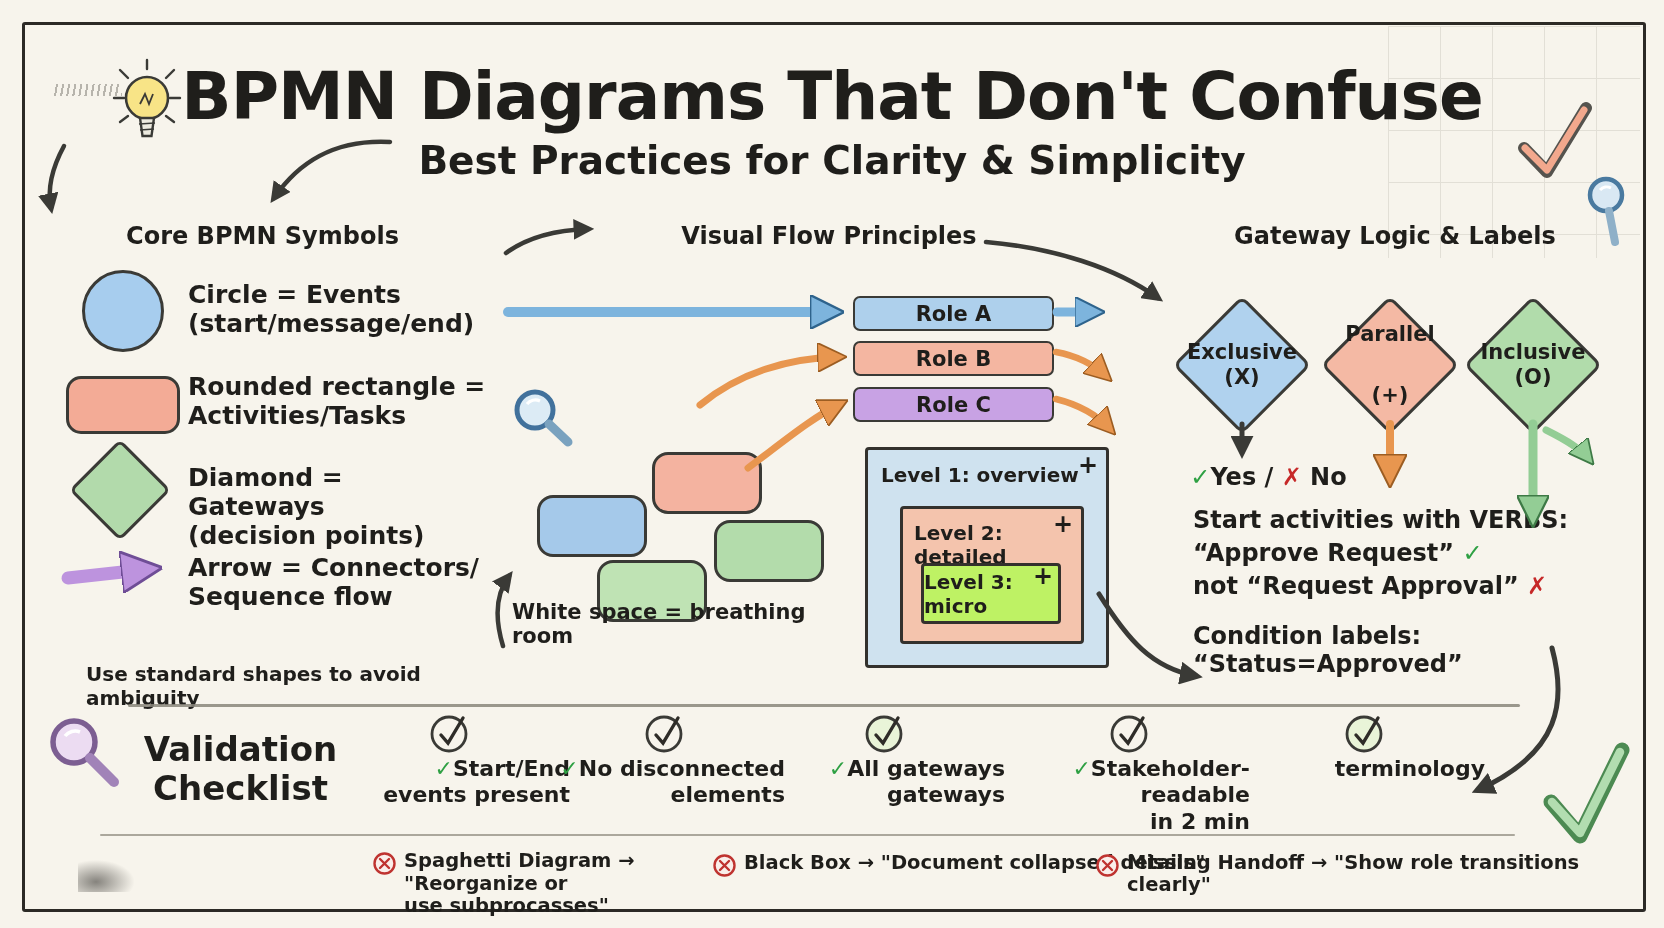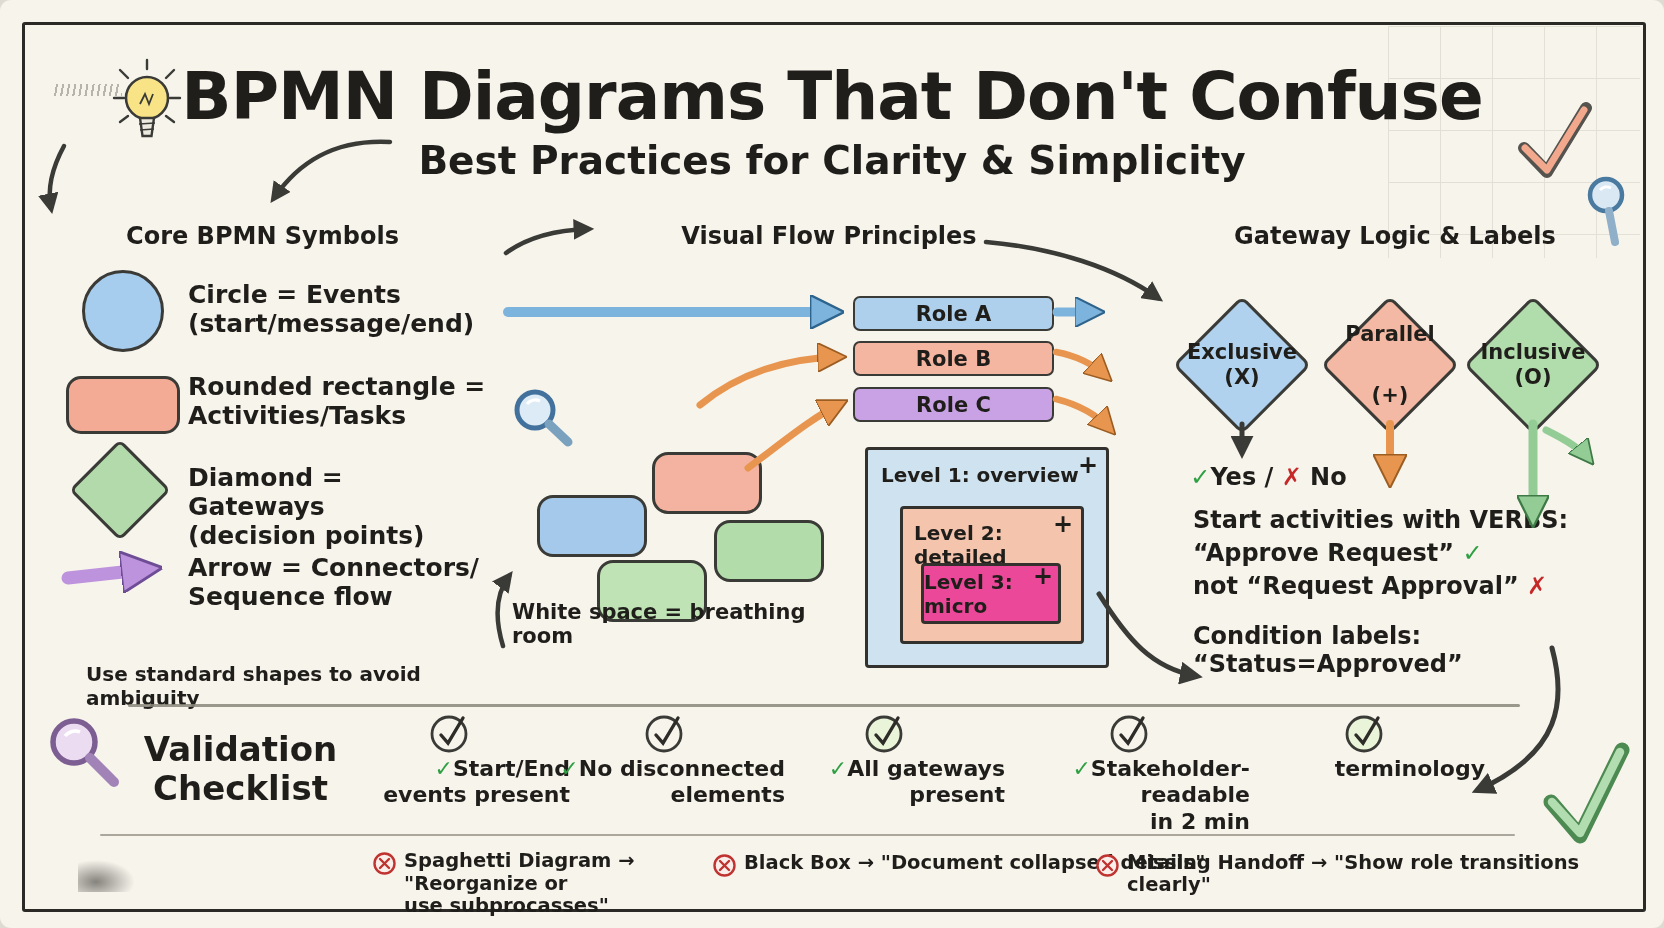--- a/index.html
+++ b/index.html
@@ -1,17 +1,17 @@
 <!DOCTYPE html>
 <html><head>
 <meta charset="utf-8">
 <style>
   html,body{margin:0;padding:0;background:#dedbd2;}
   .canvas{position:relative;width:1664px;height:928px;background:#f7f4ec;overflow:hidden;
-          font-family:"DejaVu Sans",sans-serif;color:#1f1e1b;border-radius:11px;}
+          font-family:"DejaVu Sans",sans-serif;color:#1f1e1b;}
   .abs{position:absolute;}
   .frame{position:absolute;left:22px;top:22px;width:1618px;height:884px;
          border:3.5px solid #2c2a26;border-radius:3px;pointer-events:none;}
   .grid-tr{position:absolute;left:1388px;top:26px;width:252px;height:232px;opacity:.5;
     background-image:linear-gradient(#cfccc1 1.5px,transparent 1.5px),
                      linear-gradient(90deg,#cfccc1 1.5px,transparent 1.5px);
     background-size:52px 52px;}
   .smudge{position:absolute;left:78px;top:858px;width:60px;height:34px;
     background:radial-gradient(ellipse at 30% 70%, rgba(40,38,34,.55), rgba(40,38,34,0) 65%);}
   .scribble{position:absolute;left:52px;top:84px;width:70px;height:12px;opacity:.5;
@@ -44,21 +44,21 @@
   .sc{border:3px solid #3a3a36;border-radius:16px;width:104px;height:56px;}
   .sc1{left:652px;top:452px;background:#f4b3a0;}
   .sc2{left:537px;top:495px;background:#a5c9ea;}
   .sc3{left:714px;top:520px;background:#b3dcab;}
   .sc4{left:597px;top:560px;background:#bfe3b4;}
   .ws-note{left:512px;top:600px;width:320px;font-size:21px;font-weight:700;}
   
   .lv{border:3px solid #33312d;position:absolute;}
   .lv1{left:865px;top:447px;width:238px;height:215px;background:#cfe2ef;border-radius:4px;}
   .lv2{left:32px;top:56px;width:178px;height:132px;background:#f4c4ad;border-radius:4px;}
-  .lv3{left:18px;top:54px;width:134px;height:55px;background:#ec4899;border-radius:4px;
+  .lv3{left:18px;top:54px;width:134px;height:55px;background:#bef264;border-radius:4px;
        display:flex;align-items:center;justify-content:center;}
   .lv-label{position:absolute;font-size:20px;font-weight:700;}
   .lv-plus{position:absolute;right:8px;top:1px;font-size:24px;font-weight:700;}
   
   .gw{width:160px;height:150px;display:flex;flex-direction:column;align-items:center;
       justify-content:center;text-align:center;}
   .gw .sh{position:absolute;left:50%;top:50%;width:92px;height:92px;
       transform:translate(-50%,-50%) rotate(45deg);border:3px solid #3a3a36;border-radius:8px;}
   .gw .lbl{position:relative;font-size:21px;font-weight:700;line-height:1.2;}
   .gw-x{left:1162px;top:290px;} .gw-x .sh{background:#b0d2ee;}
@@ -231,21 +231,21 @@
     </svg>
     <div class="line"><span class="tick">✓</span><span>No disconnected</span></div>
     <div class="line">elements</div>
   </div>
   <div class="abs chk" style="left:765px;">
     <svg width="46" height="44">
       <circle cx="22" cy="24" r="17" fill="#e9f4d8" stroke="#3a3a36" stroke-width="2.8"></circle>
       <path d="M14,25 L21,33 L36,8" fill="none" stroke="#2e2c28" stroke-width="3.4" stroke-linecap="round"></path>
     </svg>
     <div class="line"><span class="tick">✓</span><span>All gateways</span></div>
-    <div class="line">present</div>
+    <div class="line">gateways</div>
   </div>
   <div class="abs chk" style="left:1010px;">
     <svg width="46" height="44">
       <circle cx="22" cy="24" r="17" fill="none" stroke="#3a3a36" stroke-width="2.8"></circle>
       <path d="M14,25 L21,33 L36,8" fill="none" stroke="#2e2c28" stroke-width="3.4" stroke-linecap="round"></path>
     </svg>
     <div class="line"><span class="tick">✓</span><span>Stakeholder-readable</span></div>
     <div class="line">in 2 min</div>
   </div>
   <div class="abs chk" style="left:1245px;">

